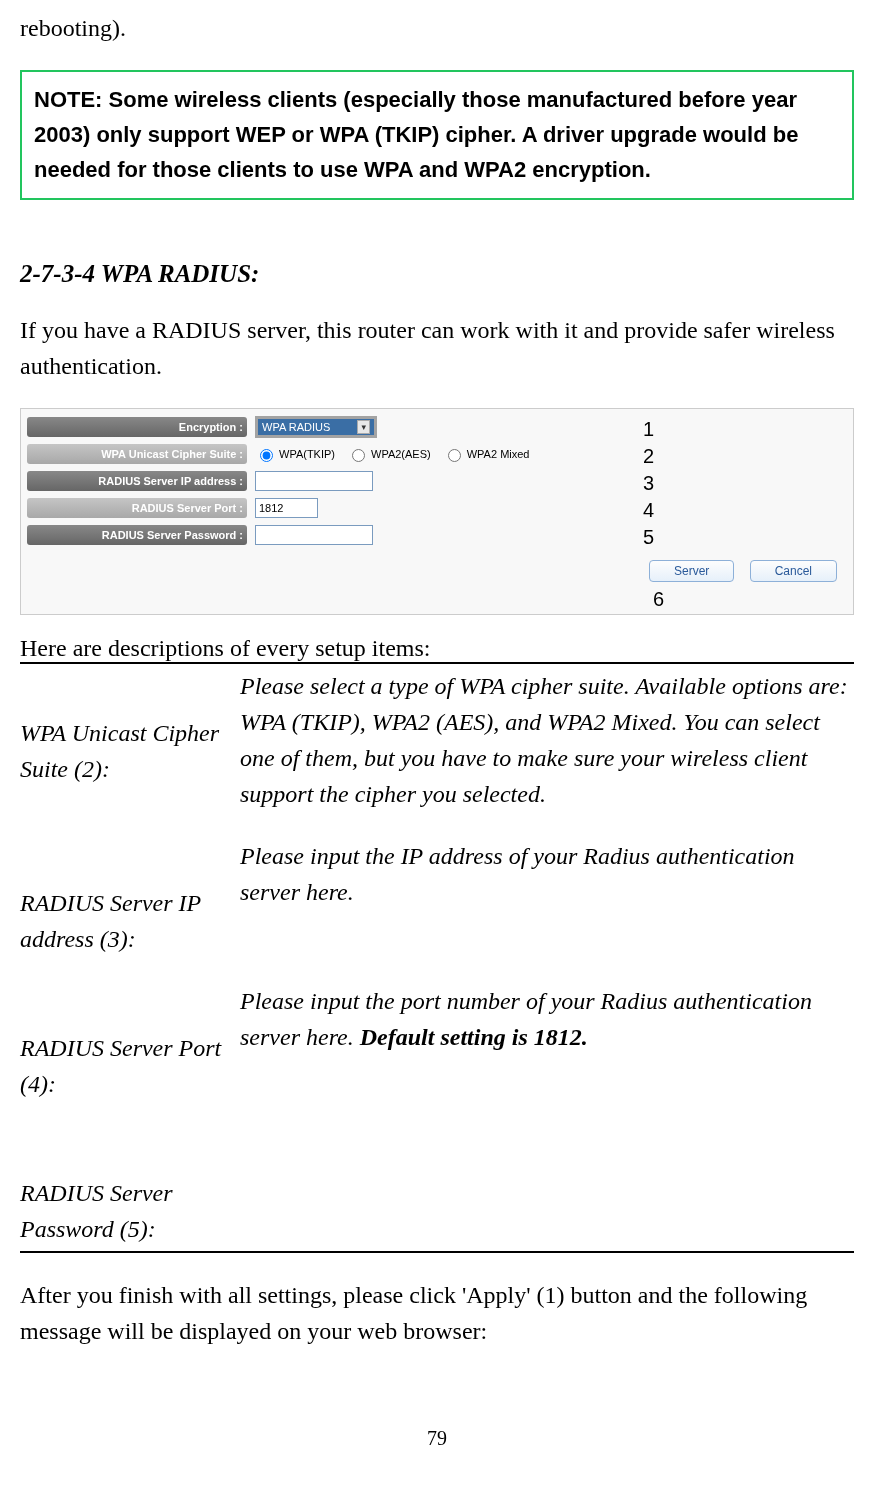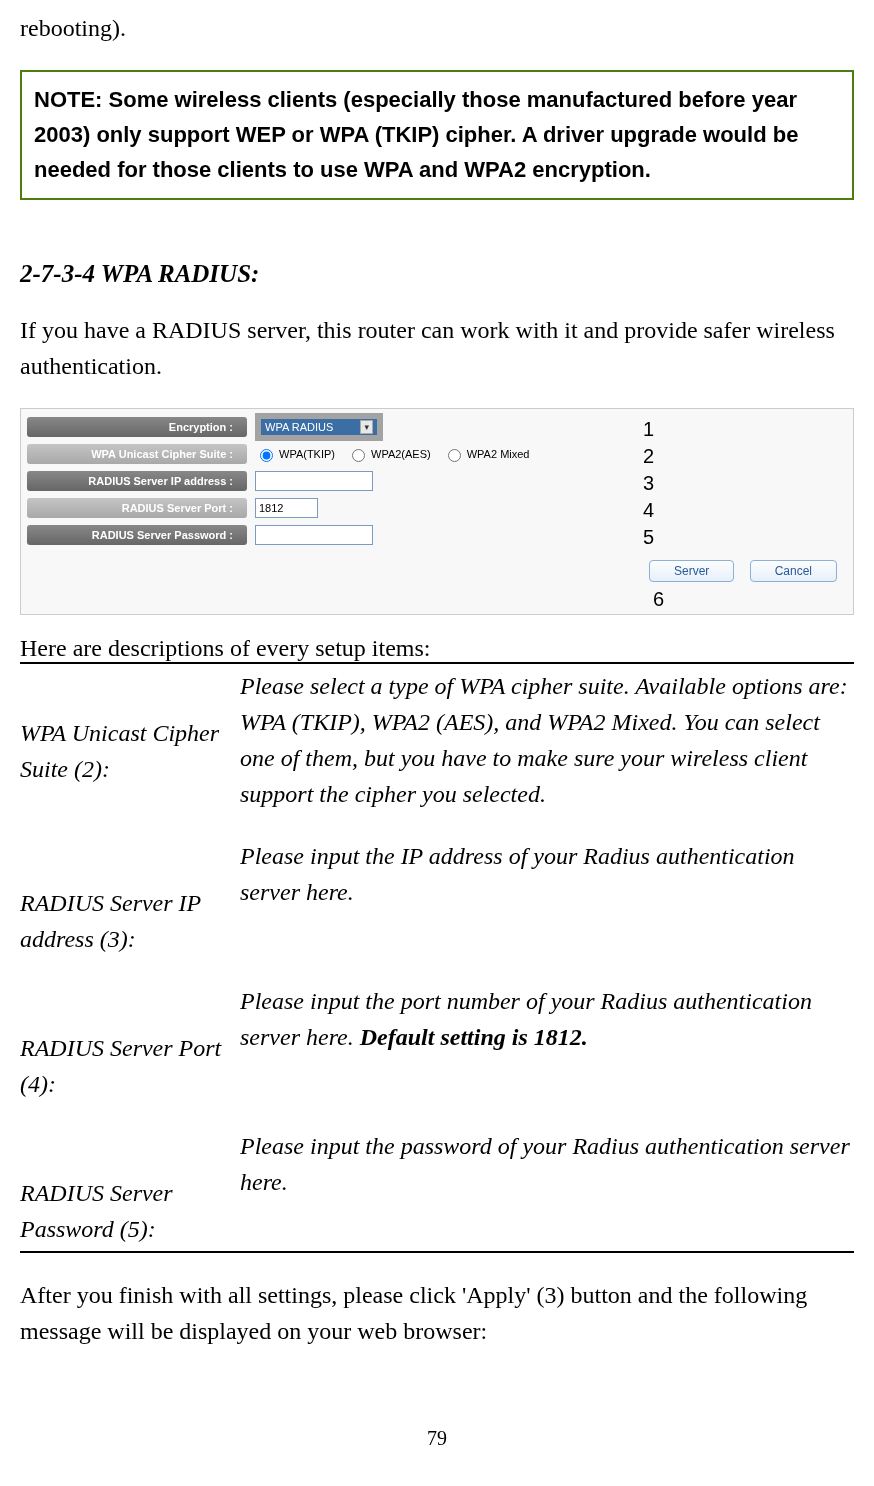--- a/index.html
+++ b/index.html
@@ -5,21 +5,21 @@
     body {
       font-family: "Times New Roman", Times, serif;
       font-size: 24px;
       margin: 0;
       padding: 10px 20px;
       background: white;
       color: black;
       width: 834px;
     }
     .note-box {
-      border: 2px solid #4d7c0f;
+      border: 2px solid #22c55e;
       padding: 10px 12px;
       font-family: Arial, Helvetica, sans-serif;
       font-weight: bold;
       font-size: 22px;
       line-height: 1.6;
       margin-bottom: 40px;
     }
     .section-heading {
       font-family: "Times New Roman", Times, serif;
       font-weight: bold;
@@ -48,21 +48,21 @@
       box-sizing: border-box;
     }
     .form-row {
       display: flex;
       align-items: center;
       margin-bottom: 3px;
     }
     .form-label {
       width: 220px;
       text-align: right;
-      padding: 4px 14px;
+      padding: 4px 4px;
       color: white;
       font-weight: bold;
       font-size: 11px;
       border-radius: 3px 3px 3px 3px;
       box-sizing: border-box;
     }
     .label-dark { background: linear-gradient(#888, #666); }
     .label-light { background: linear-gradient(#c5c5c5, #a8a8a8); }
     .form-value {
       flex: 1;
@@ -80,21 +80,21 @@
     }
     .form-value input.short { width: 55px; }
     .form-value input.med { width: 110px; }
     .select-like {
       display: inline-flex;
       align-items: center;
       background: #3a6ea5;
       color: white;
       font-size: 11px;
       padding: 1px 4px;
-      border: 6px solid #a3a3a3;
+      border: 3px solid #a3a3a3;
       width: 108px;
       justify-content: space-between;
     }
     .select-like .arrow {
       background: #e8e8e8;
       color: #333;
       font-size: 9px;
       padding: 1px 3px;
       margin-left: 6px;
       border: 1px solid #aaa;
@@ -251,19 +251,18 @@
     <div class="desc-right">Please input the IP address of your Radius authentication server here.</div>
   </div>
   <div class="desc-block">
     <div class="desc-left">RADIUS Server Port (4):</div>
     <div class="desc-right">
       <span>Please input the port number of your Radius authentication server here. </span><span class="bold">Default setting is 1812.</span>
     </div>
   </div>
   <div class="desc-block">
     <div class="desc-left">RADIUS Server Password (5):</div>
-    <div class="desc-right">Please input the password of your Radius authentication server here.</div>
   </div>
 </div>
 
-<div class="para" style="margin-top:24px;">After you finish with all settings, please click 'Apply' (3) button and the following message will be displayed on your web browser:</div>
+<div class="para" style="margin-top:24px;">After you finish with all settings, please click 'Apply' (1) button and the following message will be displayed on your web browser:</div>
 
 <div class="page-num">79</div>
 
 </body></html>

